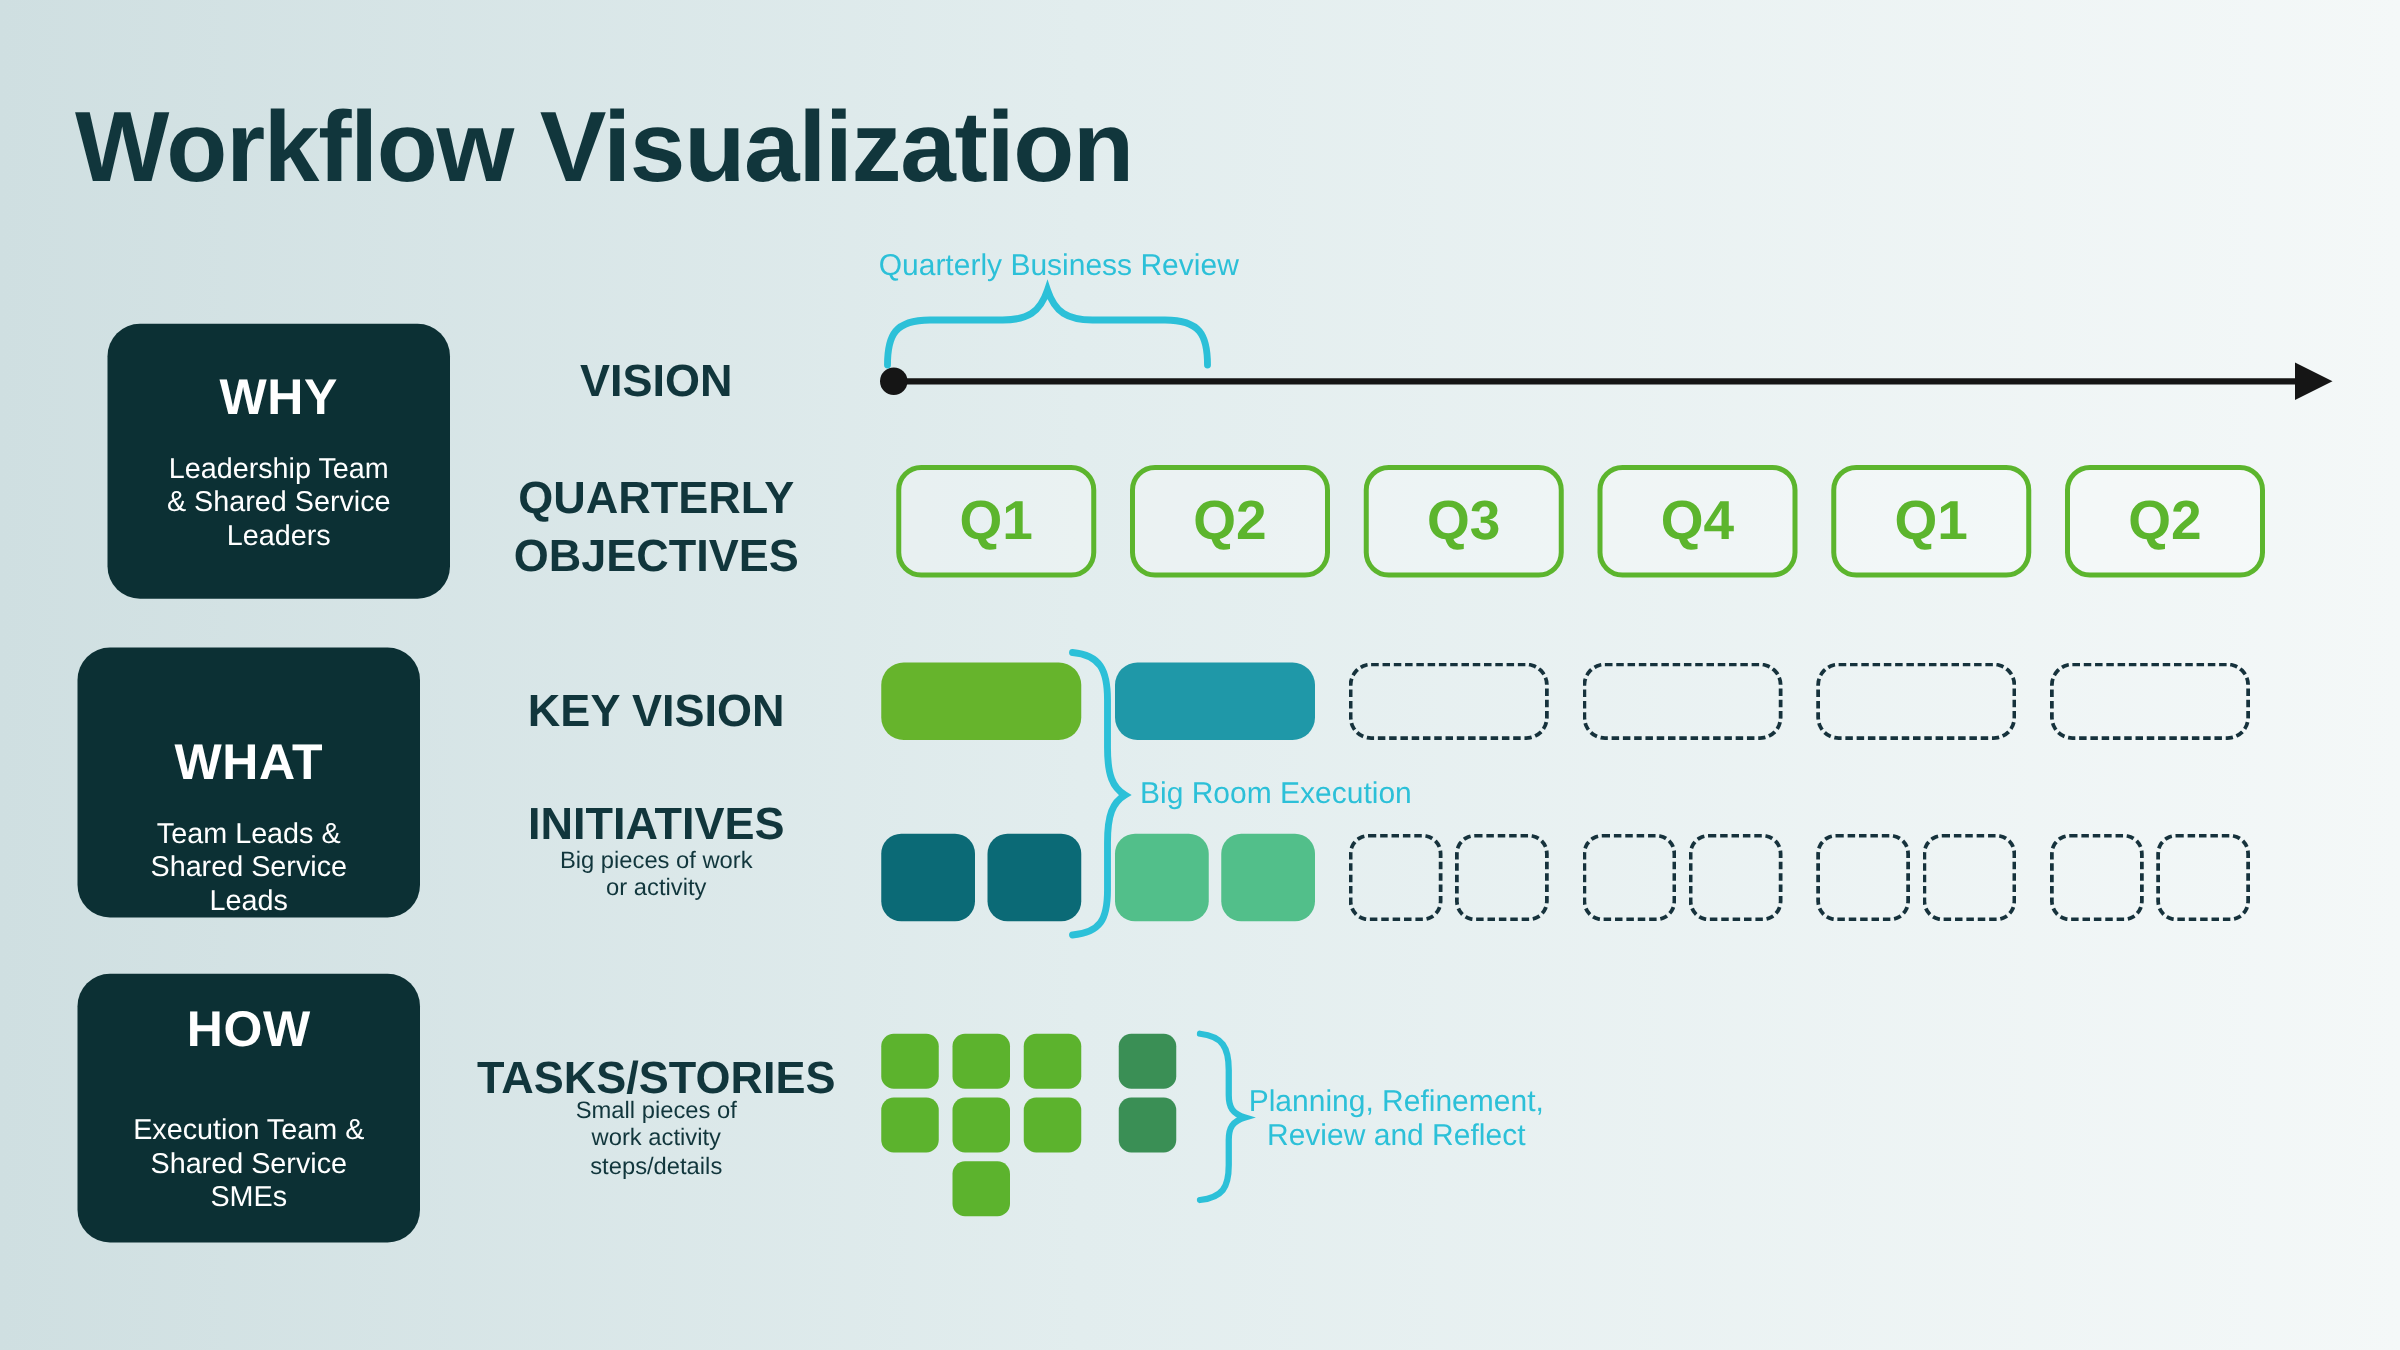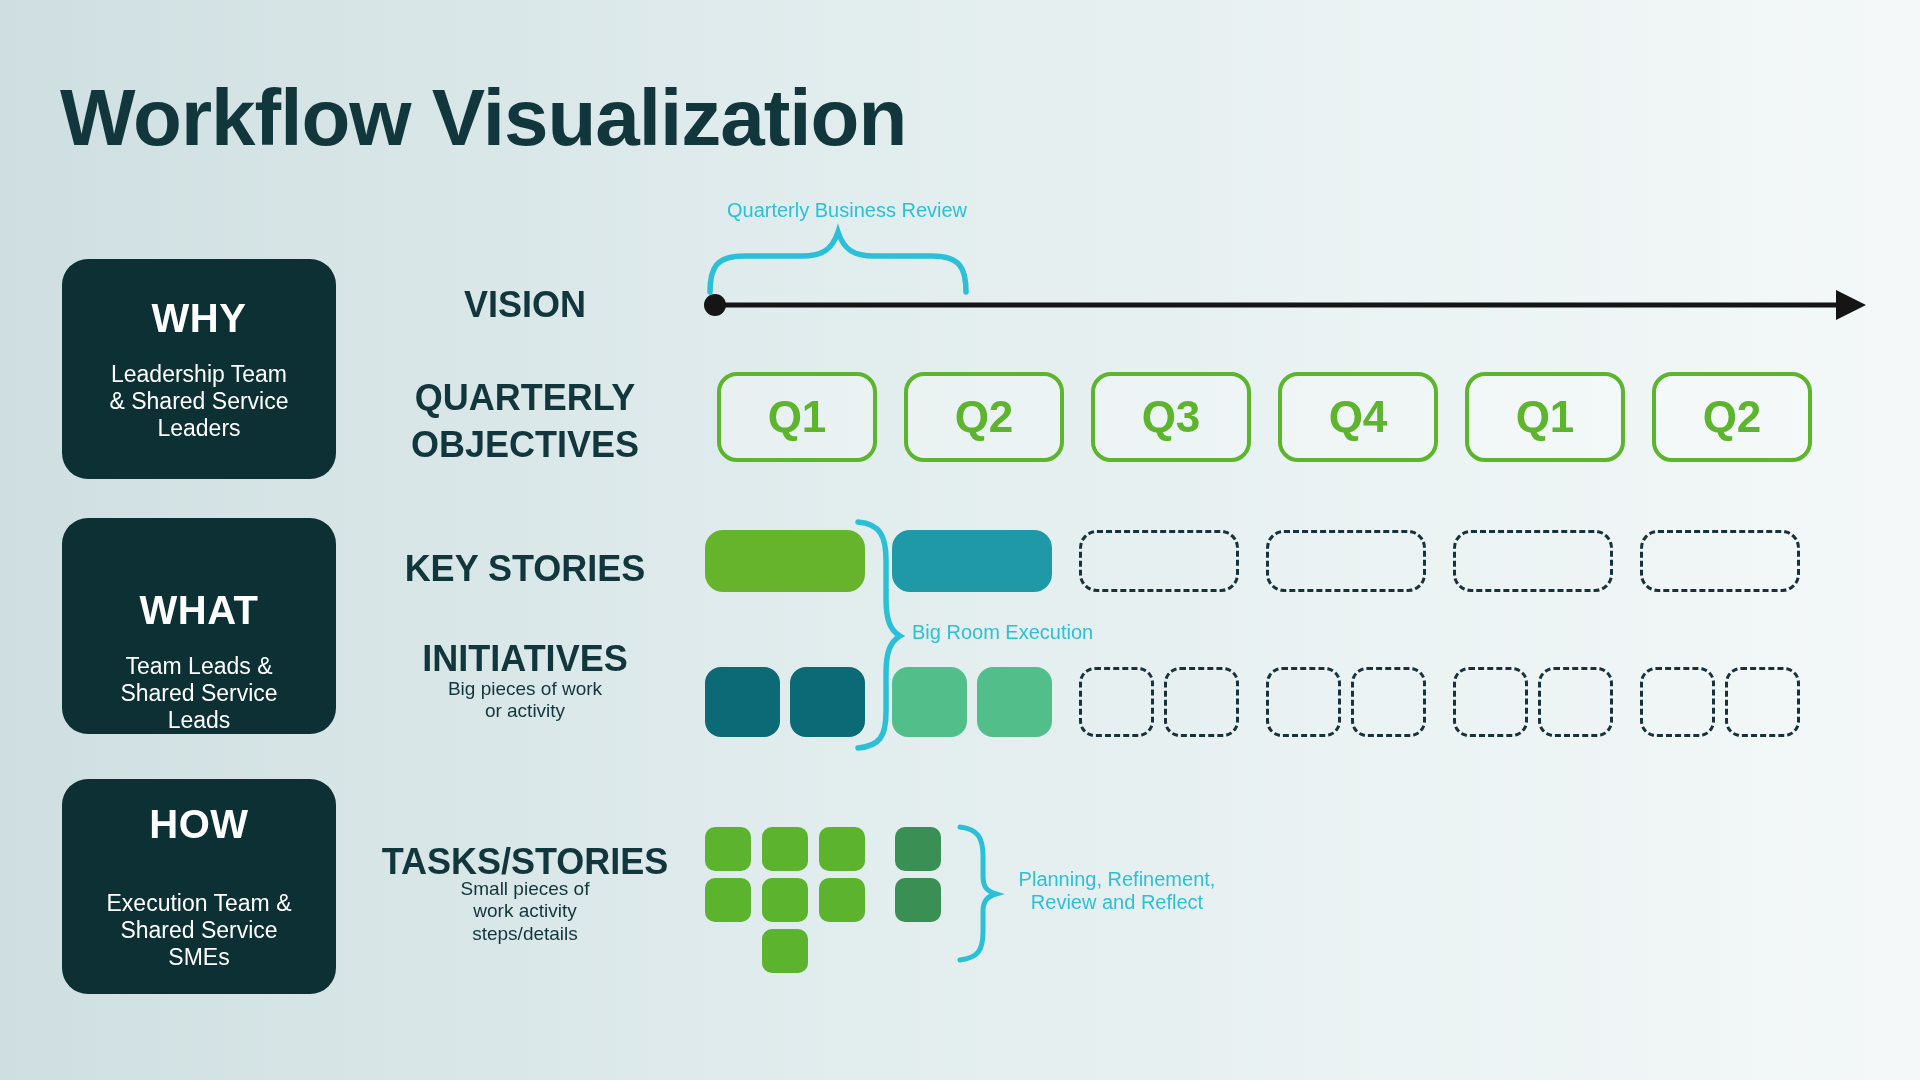--- a/index.html
+++ b/index.html
@@ -35,21 +35,21 @@
     left:380px;width:290px;text-align:center;color:var(--ink);
     font-size:19px;font-weight:400;white-space:pre-line;line-height:1.18;
   }
 
   
   .timeline-label{
     left:1063px;width:300px;top:268px;text-align:center;
     font-size:26px;color:#151515;
   }
   .cyan-note{
-    color:var(--cyan);font-size:20px;text-align:center;white-space:pre-line;line-height:1.15;
+    color:var(--cyan);font-size:24px;text-align:center;white-space:pre-line;line-height:1.15;
   }
 
   
   .qbox{
     height:90px;width:160px;box-sizing:border-box;border:4px solid var(--qgreen);
     border-radius:20px;background:rgba(255,255,255,.28);
     display:flex;align-items:center;justify-content:center;
     color:var(--qgreen);font-size:44px;font-weight:600;margin-left:12px;
   }
   .kr{height:62px;width:160px;box-sizing:border-box;border-radius:18px;}
@@ -67,21 +67,21 @@
 
   svg.overlay{position:absolute;inset:0;pointer-events:none;}
 </style>
 </head>
 <body>
 
 <div class="stage">
 
   <div class="abs page-title">Workflow Visualization</div>
 
-  <div class="abs dark-card" style="top:259px;height:220px;">
+  <div class="abs dark-card" style="top:259px;height:220px;margin-left:24px;">
     <div class="card-title">WHY</div>
     <div class="card-body">Leadership Team
 &amp; Shared Service
 Leaders</div>
   </div>
   <div class="abs dark-card" style="top:518px;height:216px;justify-content:flex-end;">
     <div class="card-title">WHAT</div>
     <div class="card-body">Team Leads &amp;
 Shared Service
 Leads</div>
@@ -89,21 +89,21 @@
   <div class="abs dark-card" style="top:779px;height:215px;gap:43px;">
     <div class="card-title">HOW</div>
     <div class="card-body">Execution Team &amp;
 Shared Service
 SMEs</div>
   </div>
 
   <div class="abs row-label" style="top:282px;">VISION</div>
   <div class="abs row-label" style="top:375px;">QUARTERLY
 OBJECTIVES</div>
-  <div class="abs row-label" style="top:546px;">KEY STORIES</div>
+  <div class="abs row-label" style="top:546px;">KEY VISION</div>
   <div class="abs row-label" style="top:636px;">INITIATIVES</div>
   <div class="abs row-sub" style="top:678px;">Big pieces of work
 or activity</div>
   <div class="abs row-label" style="top:839px;left:352px;width:346px;">TASKS/STORIES</div>
   <div class="abs row-sub" style="top:878px;">Small pieces of
 work activity
 steps/details</div>
 
   <div class="abs cyan-note" style="left:697px;width:300px;top:199px;">Quarterly Business Review</div>
   <div class="abs cyan-note" style="left:912px;width:260px;top:621px;text-align:left;">Big Room Execution</div>

